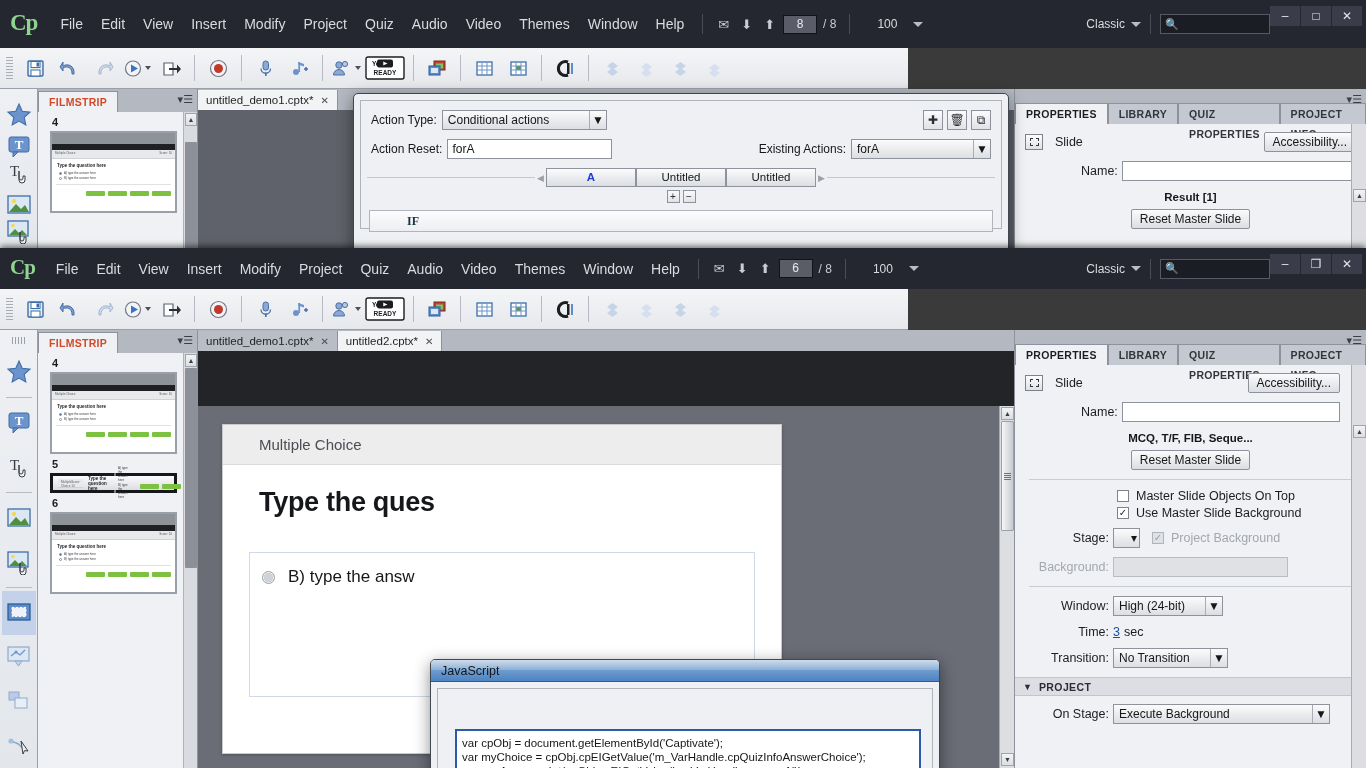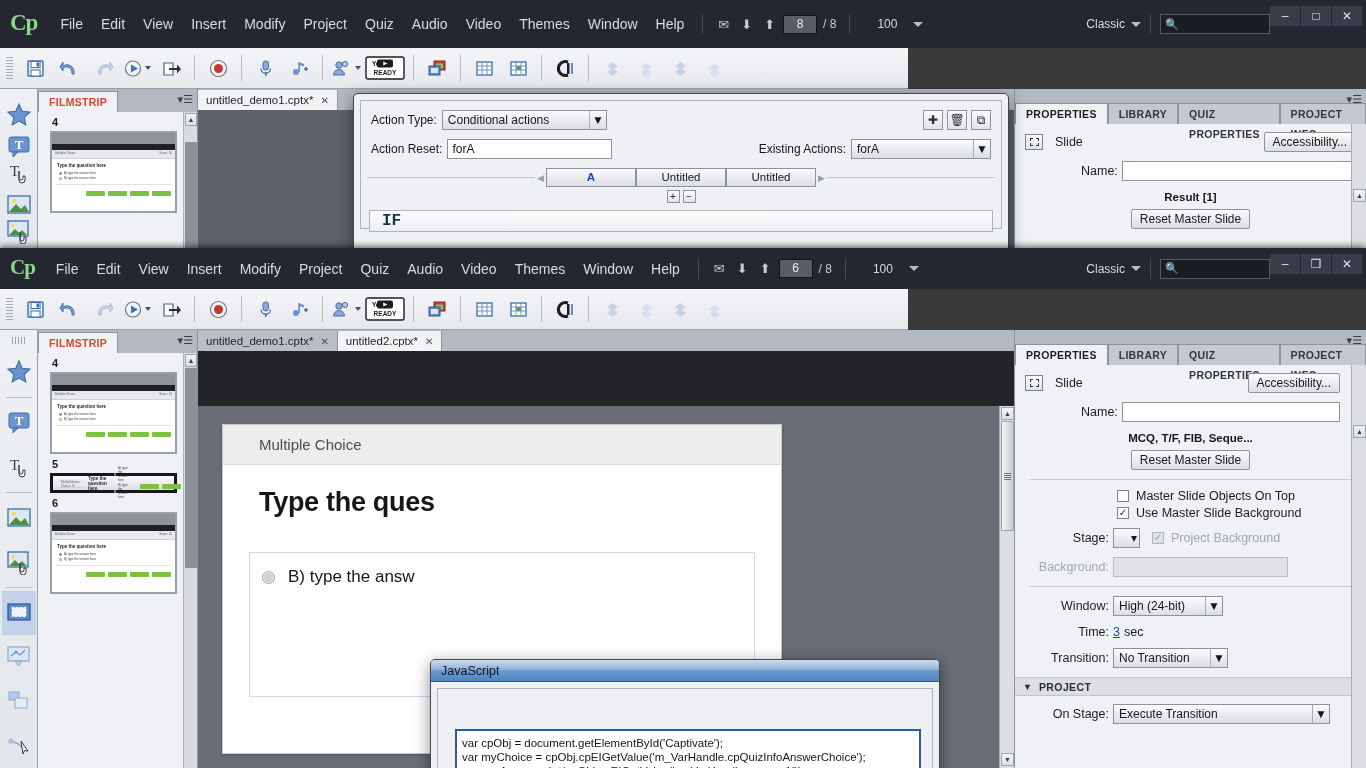--- a/index.html
+++ b/index.html
@@ -193,21 +193,21 @@
   .tline { flex:1; height:1px; background:#c4c7cd; }
   .t-arrow { color:#9aa0a8; font-size:9px; padding:0 2px;}
   .ttab { width:90px; height:19px; background:linear-gradient(#fbfbfc,#dcdee2); border:1px solid #8d929c;
     font-size:11.5px; color:#15171a; text-align:center; line-height:17px; cursor:default;}
   .ttab.cur { color:#1a3fd6; font-weight:bold; }
   .pm-row { display:flex; justify-content:center; gap:3px; margin-top:3px; }
   .pm { width:13px;height:13px; border:1px solid #8d929c; background:linear-gradient(#fbfbfc,#e0e2e6);
     font-size:10px; line-height:11px; text-align:center; color:#2a2d33; cursor:default;}
   .if-box { margin:7px 8px 0; border:1px solid #b0b4bb; background:linear-gradient(#fcfcfd,#eceef1); height:22px;
     display:flex; align-items:center; padding-left:12px;}
-  .if-txt { font-family:Liberation Mono, monospace; font-size:16px; font-weight:bold; color:#16353f; }
+  .if-txt { font-family:Liberation Serif, serif; font-size:12px; font-weight:bold; color:#16353f;margin-left:25px; }
 
   
   #jsdlg { left:430px; top:411px; width:510px; height:360px; }
   .js-inner { margin:6px; border:1px solid #b0b4bb; background:#eef0f3; height:332px; position:relative;}
   .js-area { position:absolute; left:17px; top:40px; width:466px; height:296px;
     border:2px solid #2a5aa8; background:#fff; overflow:hidden; }
   .js-code { font-family:"Liberation Sans", sans-serif; font-size:11.5px; color:#15171a;
     padding:5px 0 0 5px; white-space:pre; line-height:14.1px; }
 </style>
 </head>
@@ -996,21 +996,21 @@
             <span class="arw">▼</span>
           </div>
         </div>
         <div class="section-hdr">
           <span style="font-size:9px;color:#2a2d33">▼</span>
           <span class="t">PROJECT</span>
         </div>
         <div class="prow">
           <span class="rlabel">On Stage:</span>
           <div class="sel" style="width:217px">
-            <span>Execute Transition</span>
+            <span>Execute Background</span>
             <span class="arw">▼</span>
           </div>
         </div>
         <div class="props-sb">
           <div class="sb-arrow" style="margin-top:60px">▲</div>
         </div>
       </div>
     </div>
   </div>
 

